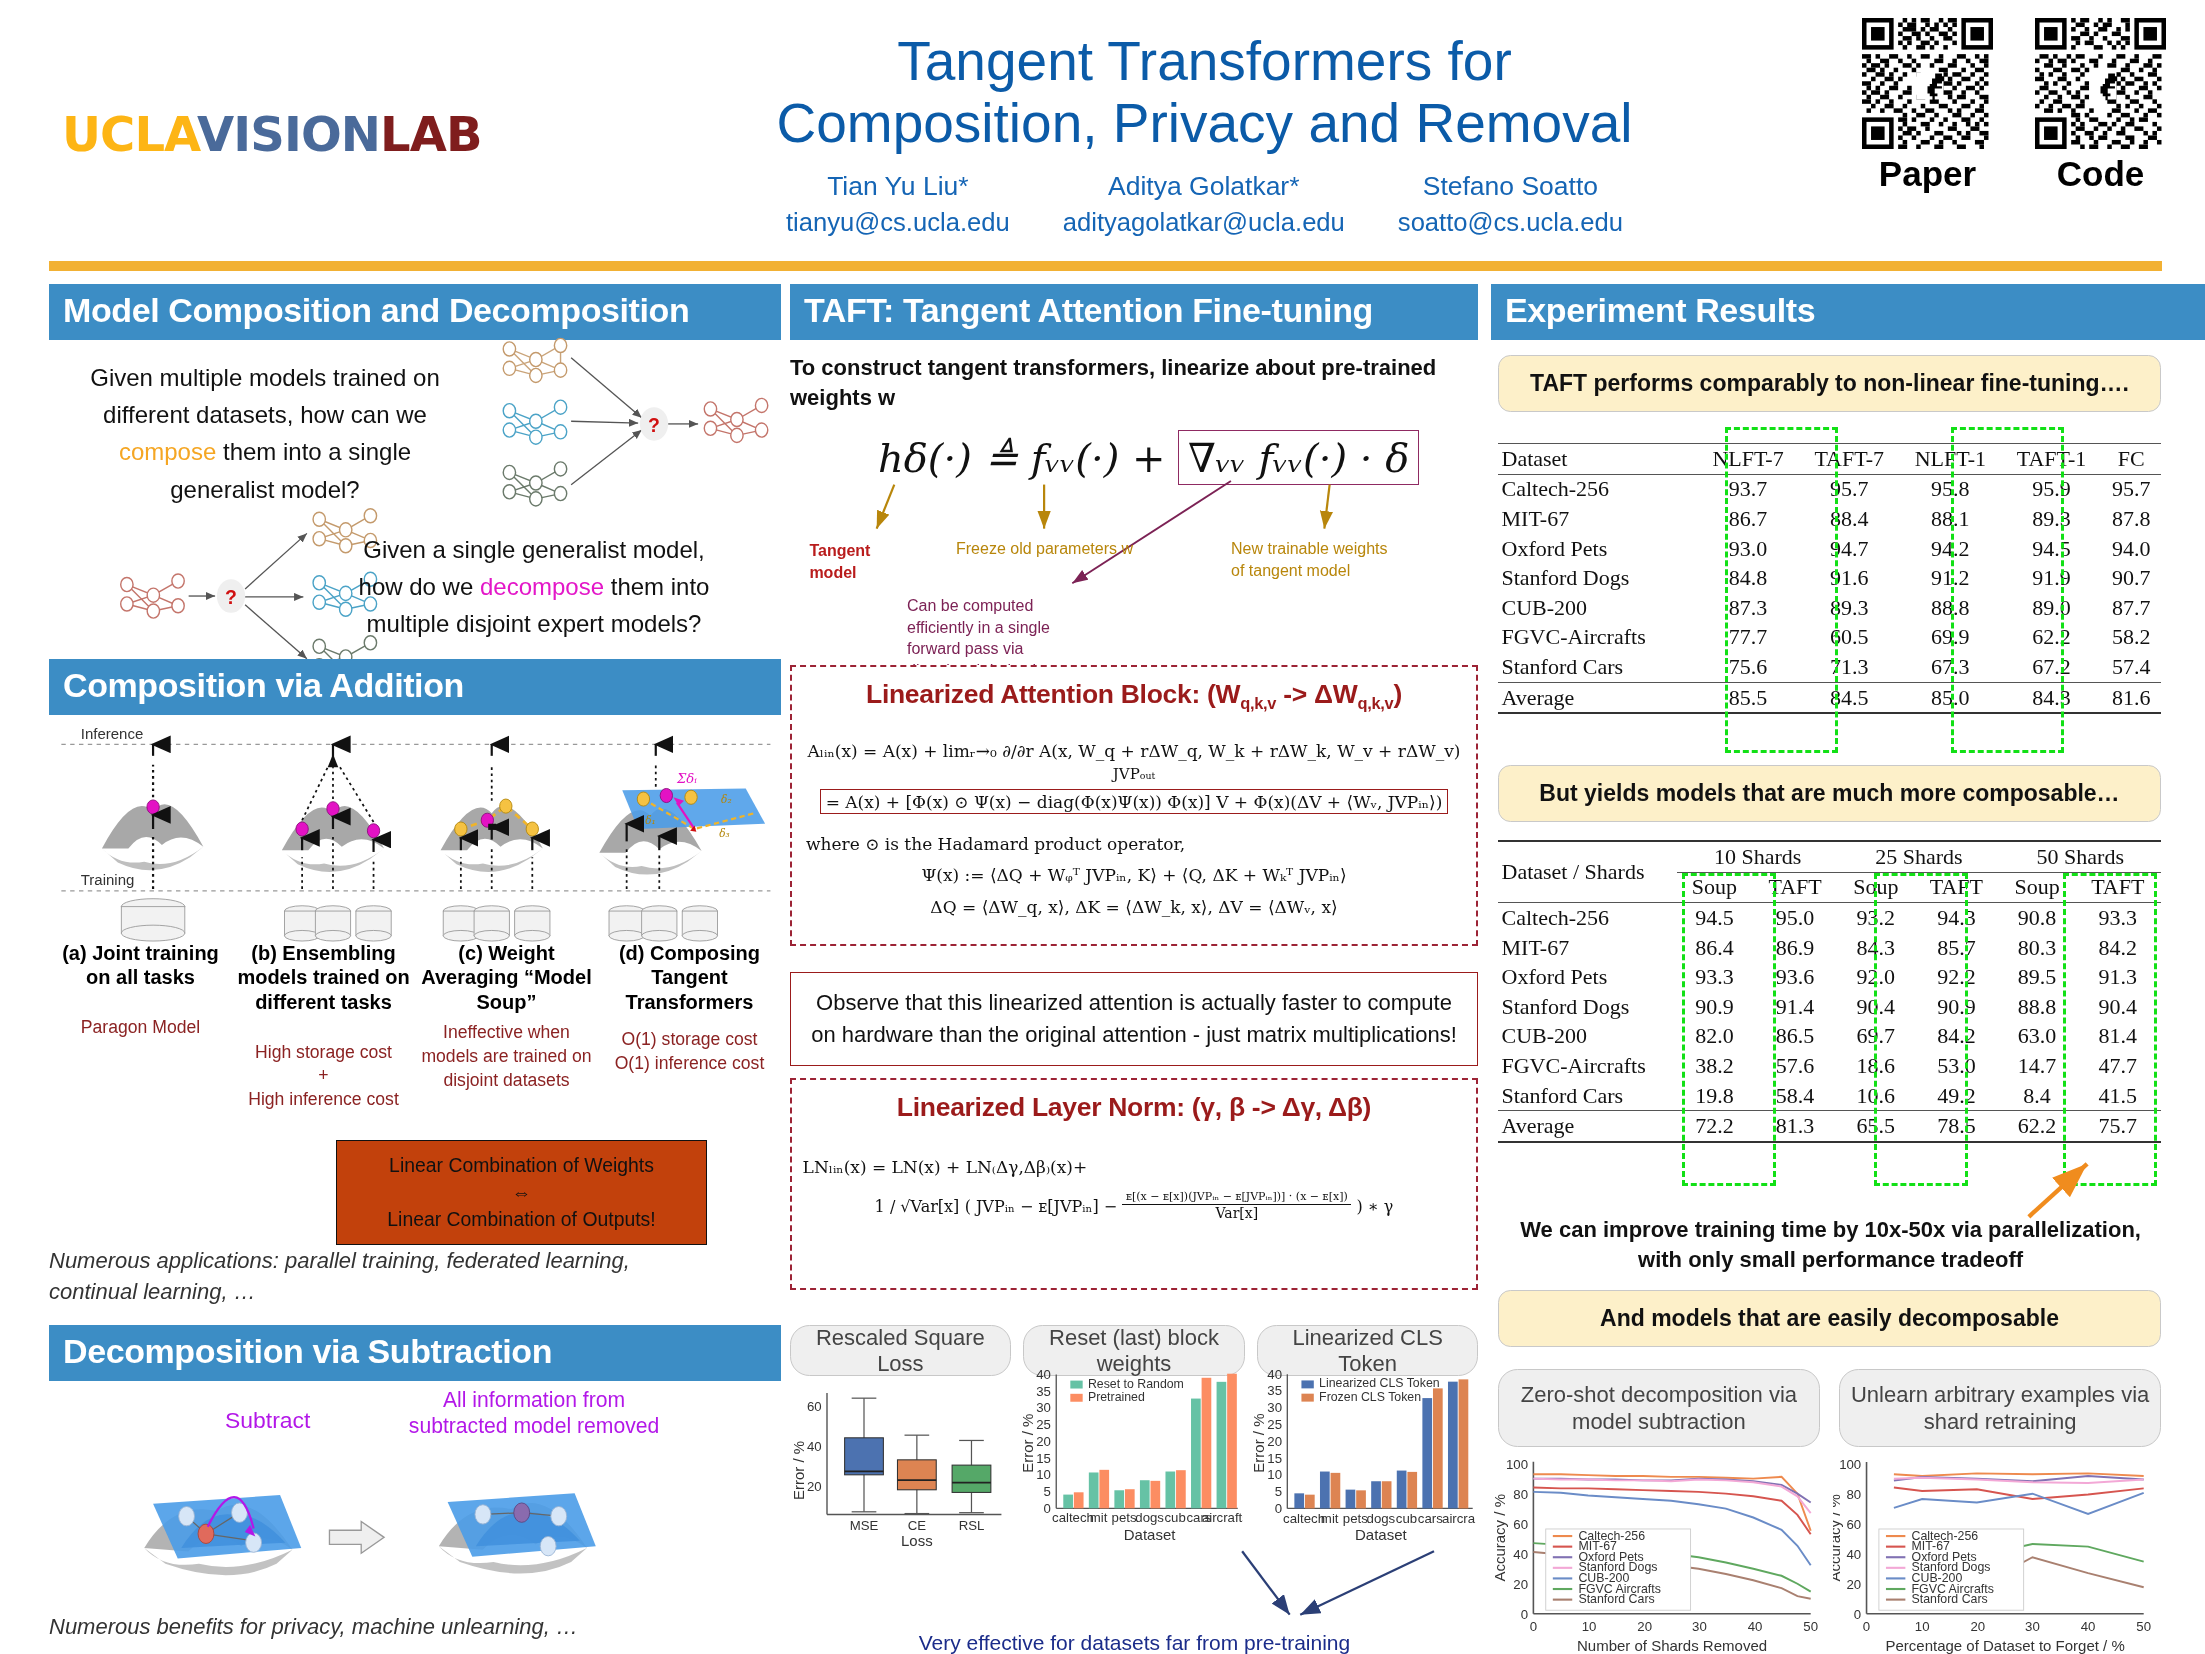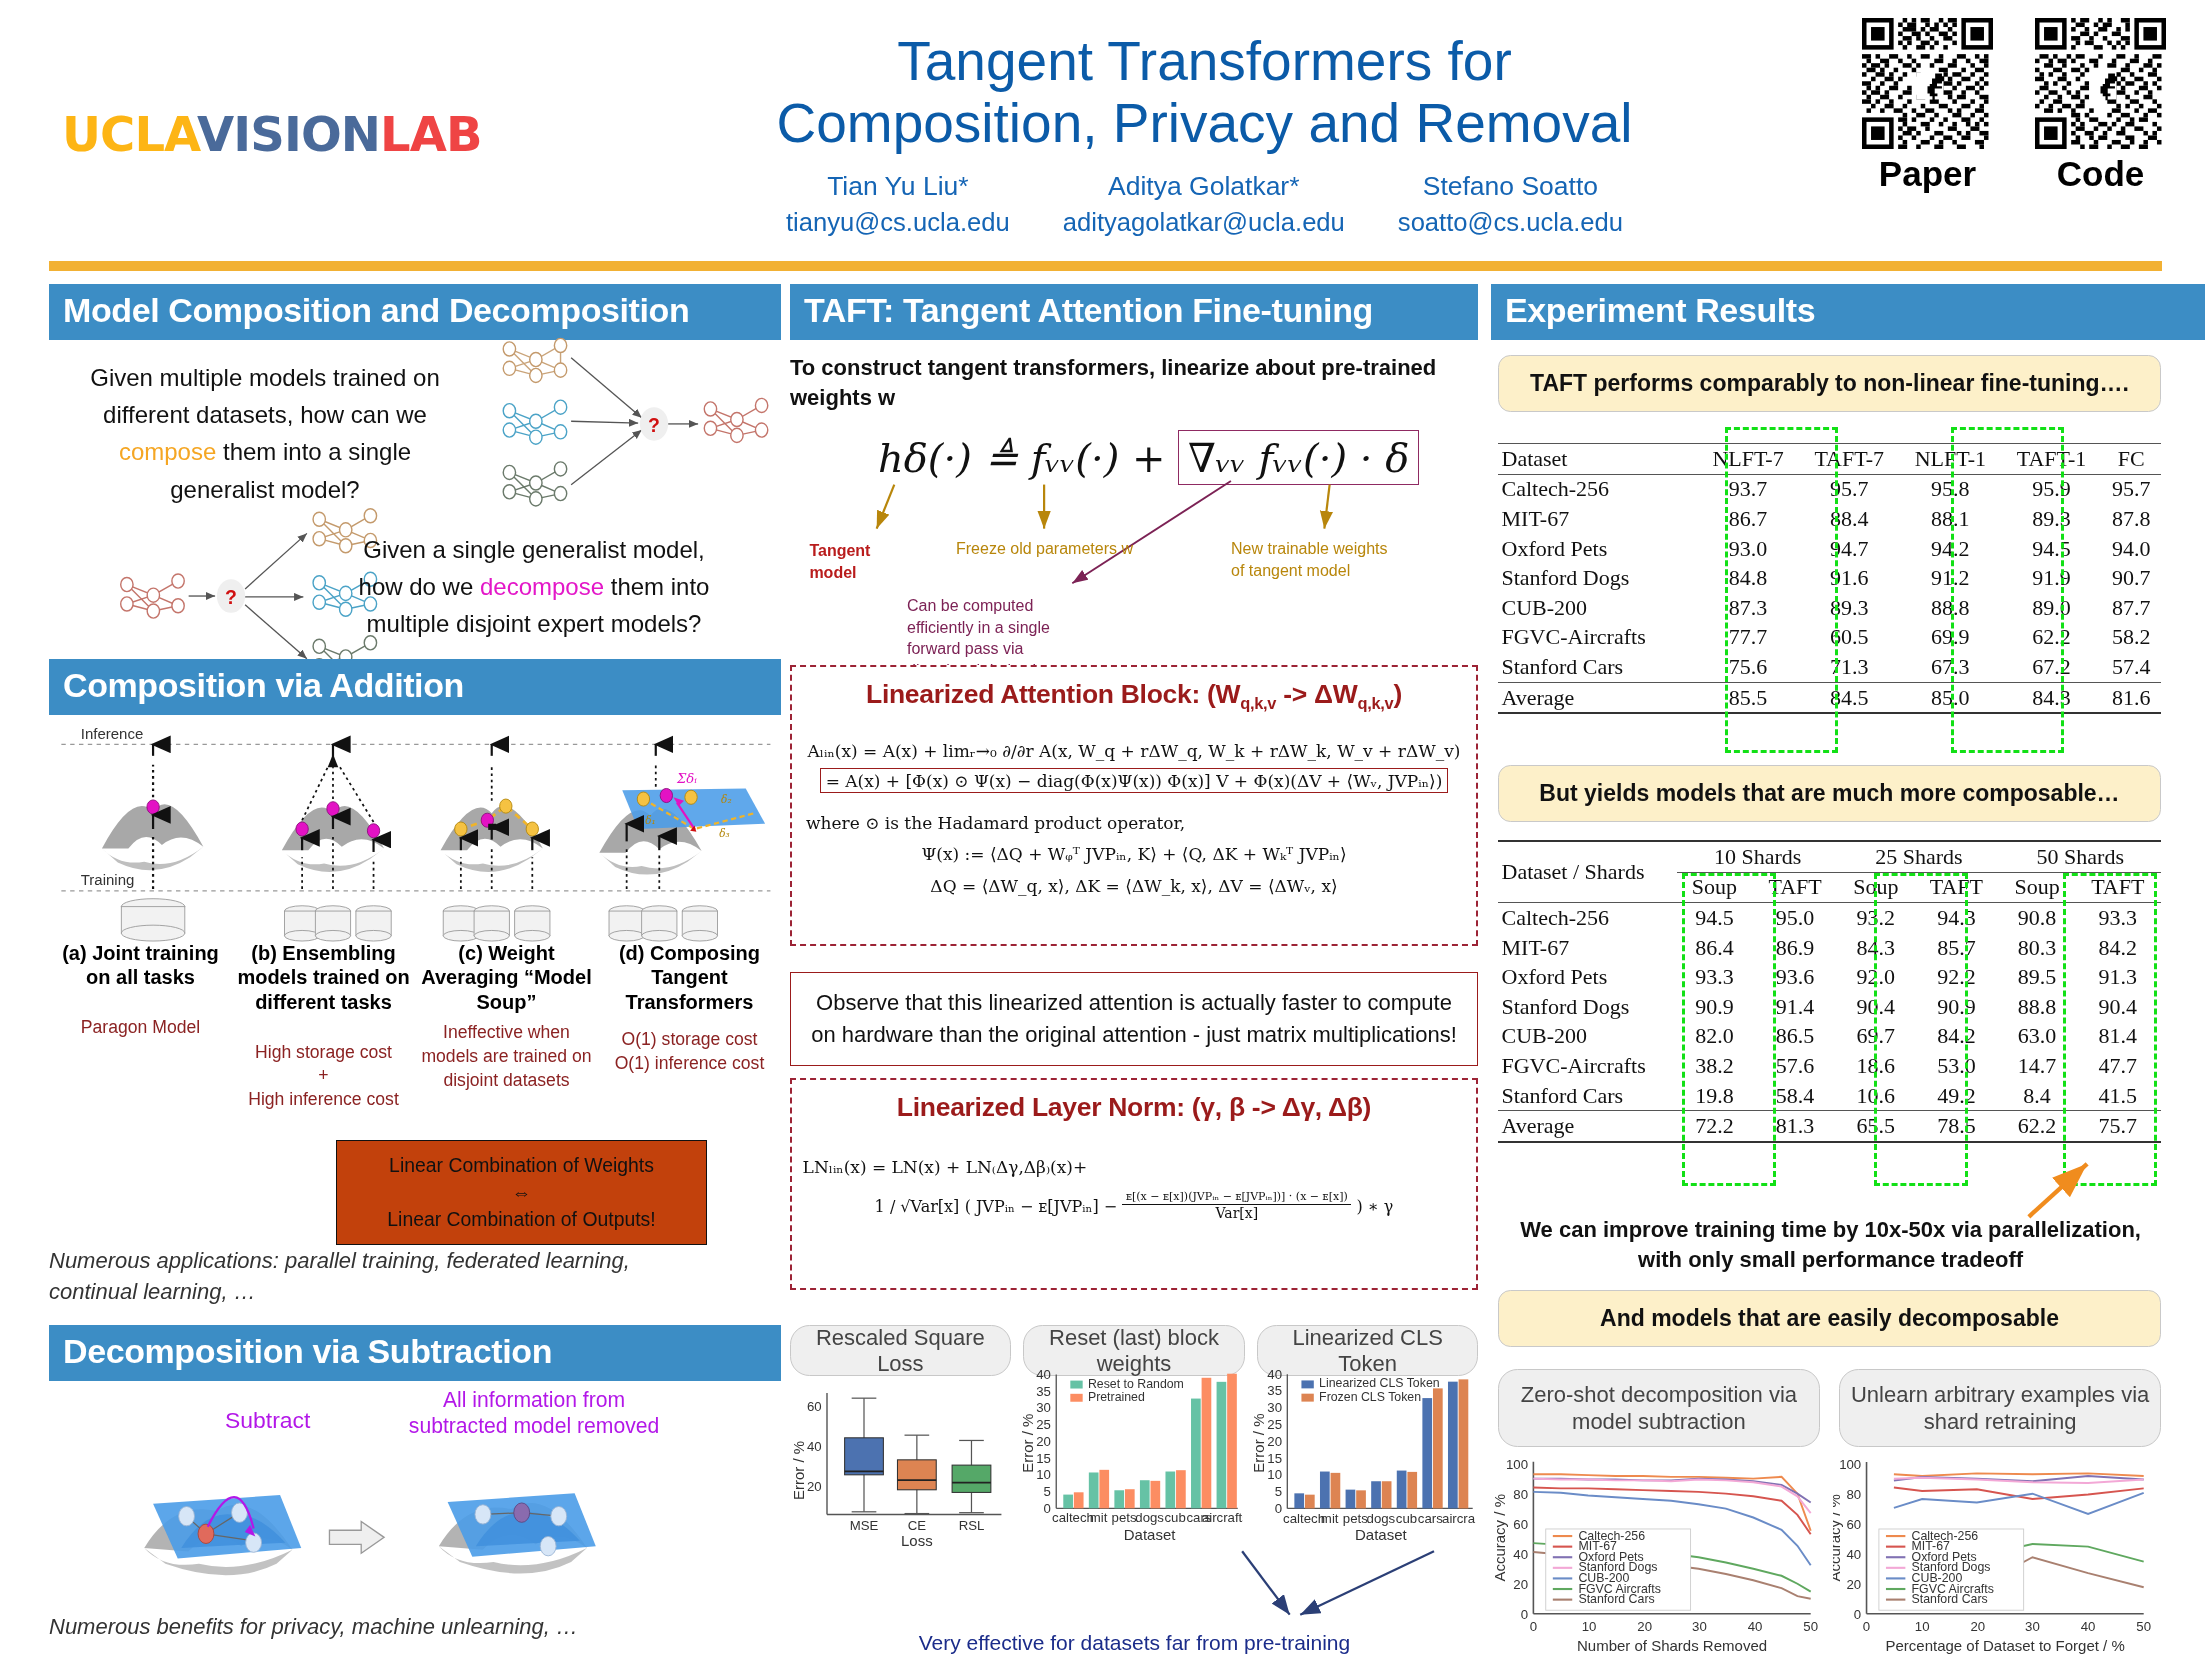--- a/index.html
+++ b/index.html
@@ -14,21 +14,21 @@
 
   
   .header { position:absolute; left:0; top:0; width:2206px; height:256px; }
   .logo {
     position:absolute; left:62px; top:106px;
     font-size:48px; font-weight:bold; letter-spacing:-0.9px;
     font-family:"DejaVu Sans", sans-serif;
   }
   .logo .ucla  { color:#FDB515; }
   .logo .vision{ color:#4A6A9A; }
-  .logo .lab   { color:#ef4444; }
+  .logo .lab   { color:#7f1d1d; }
 
   .title {
     position:absolute; left:618px; top:31px; width:1173px;
     text-align:center; color:#0B5BA8;
     font-size:55px; line-height:1.12; font-weight:400;
     font-family:"Liberation Sans", sans-serif;
   }
   .authors {
     position:absolute; left:618px; top:169px; width:1173px;
     display:flex; justify-content:center; gap:53px;
@@ -976,20 +976,21 @@
     <div class="ann ann-gold-b" style="left:19.4px; top:256px; width:106px;">Tangent model</div>
     <div class="ann ann-gold" style="left:166px; top:254px; width:203px;">Freeze old parameters w</div>
     <div class="ann ann-gold" style="left:441px; top:254px; width:159px;">New trainable weights of tangent model</div>
     <div class="ann ann-purple" style="left:117px; top:311px; width:176px;">Can be computed efficiently in a single forward pass via directional derivatives</div>
 
     <div class="dashbox" style="left:0; top:381px; width:688px; height:281px;">
       <div class="dash-title">
         <span>Linearized Attention Block: (W</span><span class="sub">q,k,v</span><span> -&gt; ΔW</span><span class="sub">q,k,v</span><span>)</span>
       </div>
       <div class="mathblk" style="margin-top:23px; padding:0 8.8px;">Aₗᵢₙ(x) = A(x) + limᵣ→₀ ∂/∂r A(x, W_q + rΔW_q, W_k + rΔW_k, W_v + rΔW_v)</div>
+      <div class="mathblk mathsm" style="margin-top:-5.3px;">JVPₒᵤₜ</div>
       <div class="mathblk" style="padding:0 8.8px;">
         <span class="redbox-inline">= A(x) + [Φ(x) ⊙ Ψ(x) − diag(Φ(x)Ψ(x)) Φ(x)] V + Φ(x)(ΔV + ⟨Wᵥ, JVPᵢₙ⟩)</span>
       </div>
       <div class="mathblk" style="text-align:left; padding:12.4px 14px 0 14px;">where ⊙ is the Hadamard product operator,</div>
       <div class="mathblk" style="padding:1.8px 8.8px;">Ψ(x) := ⟨ΔQ + Wᵩᵀ JVPᵢₙ, K⟩ + ⟨Q, ΔK + Wₖᵀ JVPᵢₙ⟩</div>
       <div class="mathblk" style="padding:0 8.8px;">ΔQ = ⟨ΔW_q, x⟩,  ΔK = ⟨ΔW_k, x⟩,  ΔV = ⟨ΔWᵥ, x⟩</div>
     </div>
 
     <div class="solidbox" style="left:0; top:688px; width:688px;">Observe that this linearized attention is actually faster to compute on hardware than the original attention - just matrix multiplications!</div>
 

